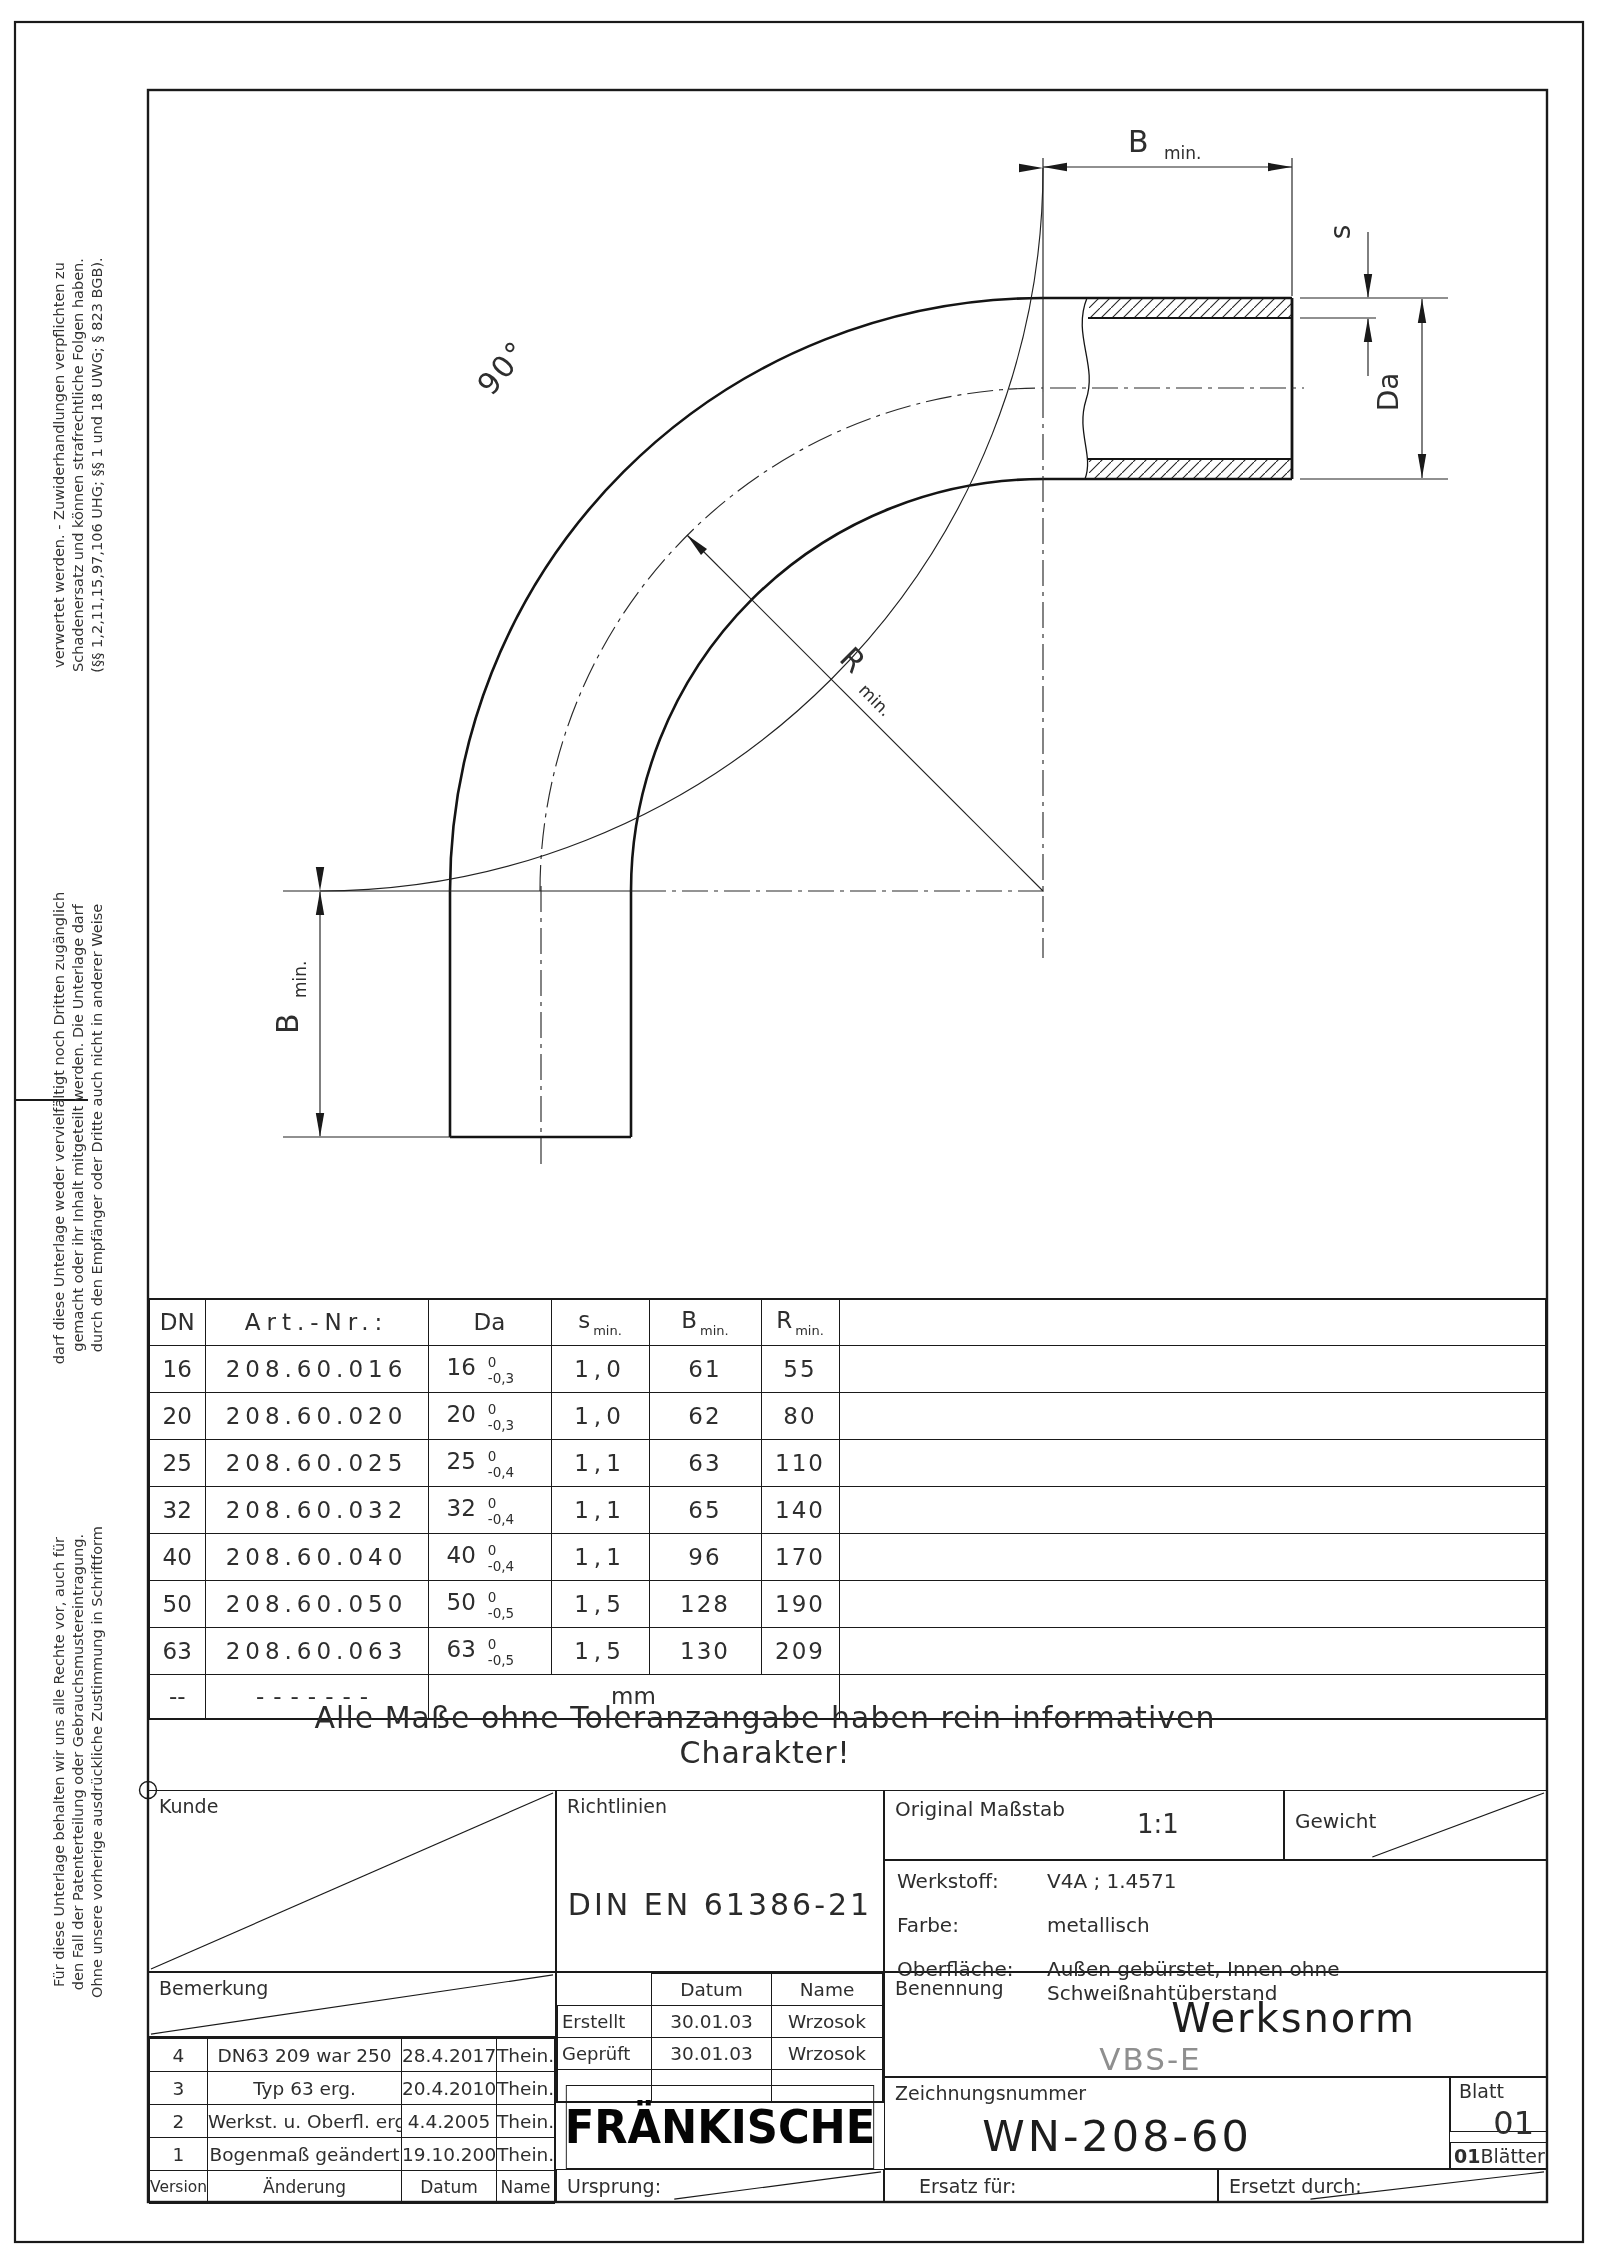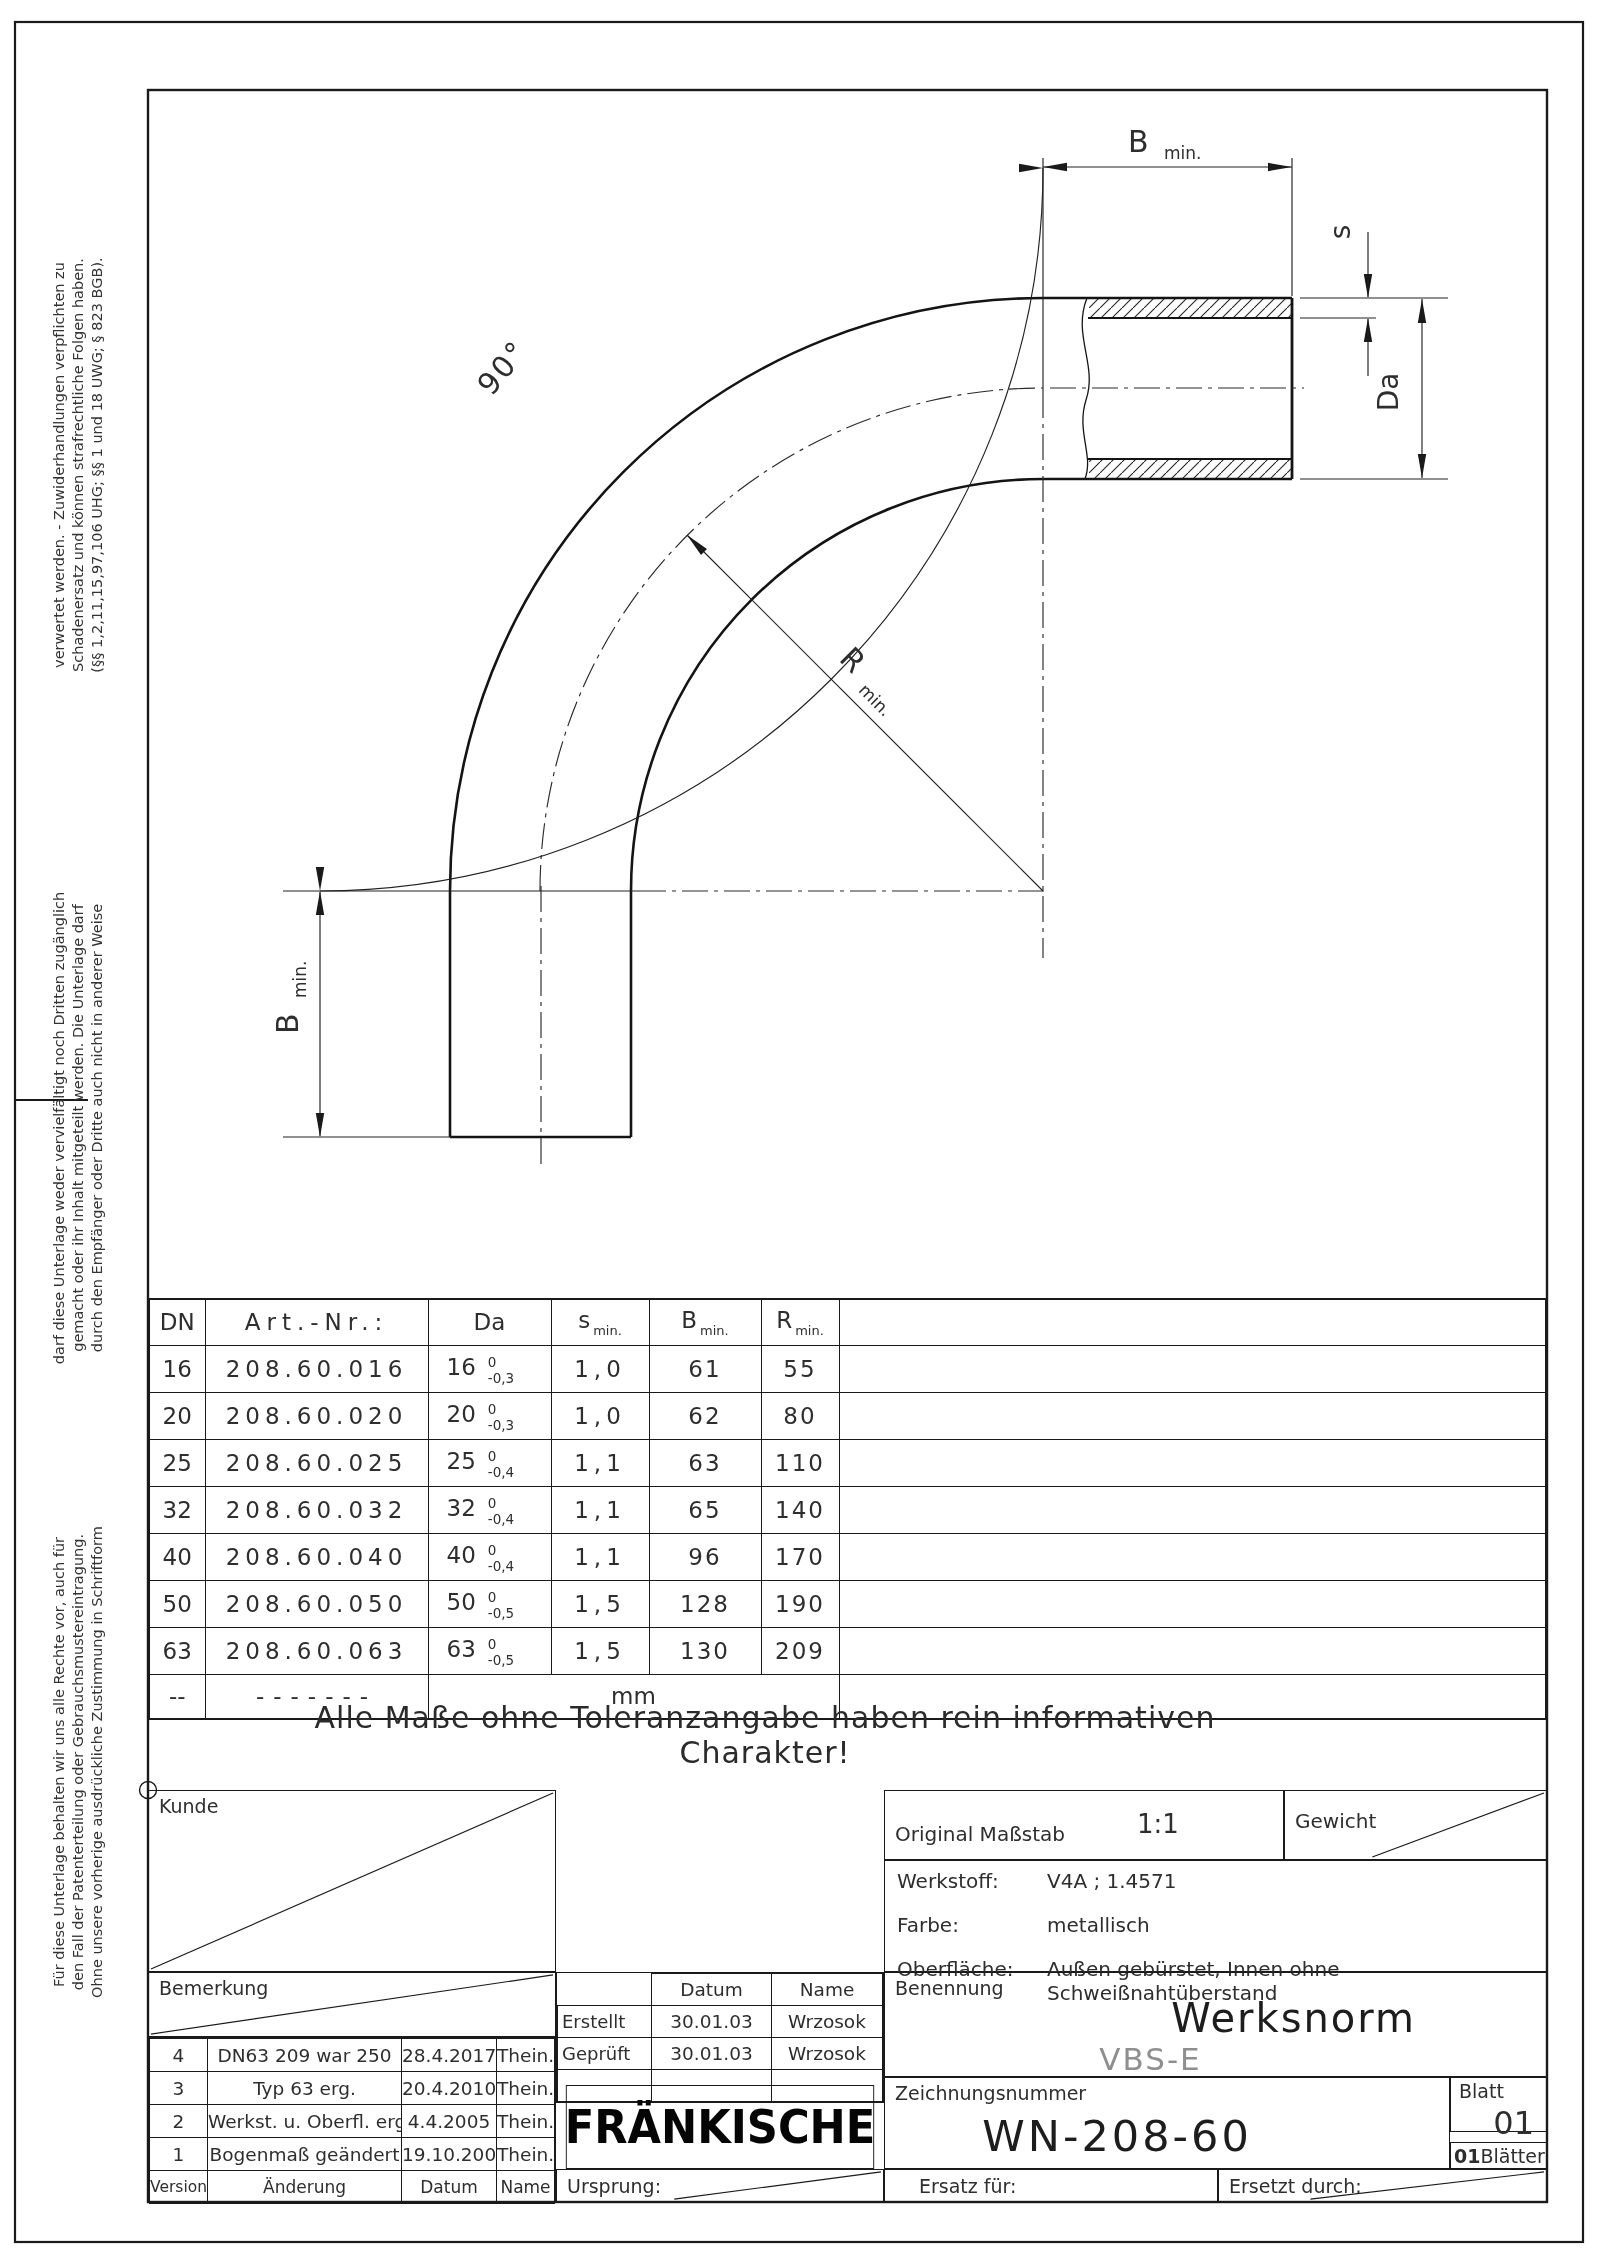--- a/index.html
+++ b/index.html
@@ -271,23 +271,27 @@
 
   <div class="tb">
 
     <div class="box" style="left:0;top:0;width:408px;height:182px;">
       <svg class="diag" viewBox="0 0 408 182" preserveAspectRatio="none">
         <line x1="2" y1="180" x2="406" y2="2" stroke="#1a1a1a" stroke-width="1.2"></line>
         </svg>
       <span class="lbl">Kunde</span>
     </div>
 
+    <div class="box" style="left:408px;top:0;width:328px;height:182px;">
+      <span class="lbl">Richtlinien</span>
+      <div class="center-val din" style="top:96px;">DIN EN 61386-21</div>
+    </div>
 
     <div class="box" style="left:736px;top:0;width:400px;height:70px;">
-      <span class="lbl" style="top:31px;font-size:20px;">Original Maßstab</span>
+      <span class="lbl" style="top:6px;font-size:20px;">Original Maßstab</span>
       <span class="abs" style="left:252px;top:18px;font-size:26px;">1:1</span>
     </div>
 
     <div class="box" style="left:1136px;top:0;width:263px;height:70px;">
       <svg class="diag" viewBox="0 0 263 70" preserveAspectRatio="none">
         <line x1="88" y1="68" x2="261" y2="2" stroke="#1a1a1a" stroke-width="1.2"></line>
         </svg>
       <span class="lbl" style="top:18px;font-size:20px;">Gewicht</span>
     </div>
 

